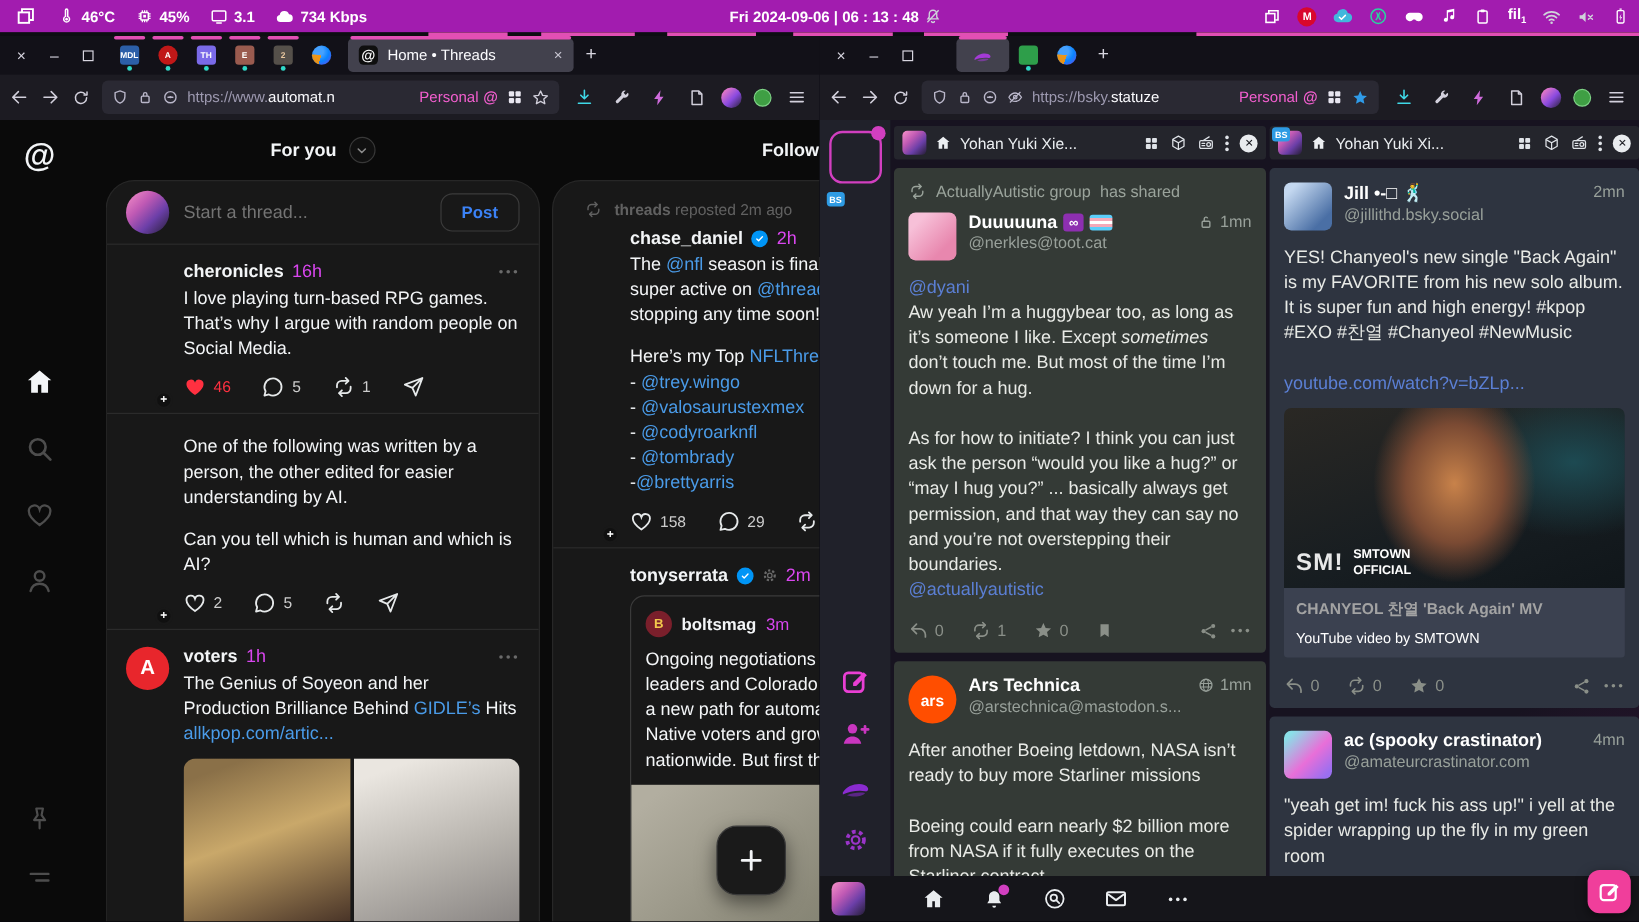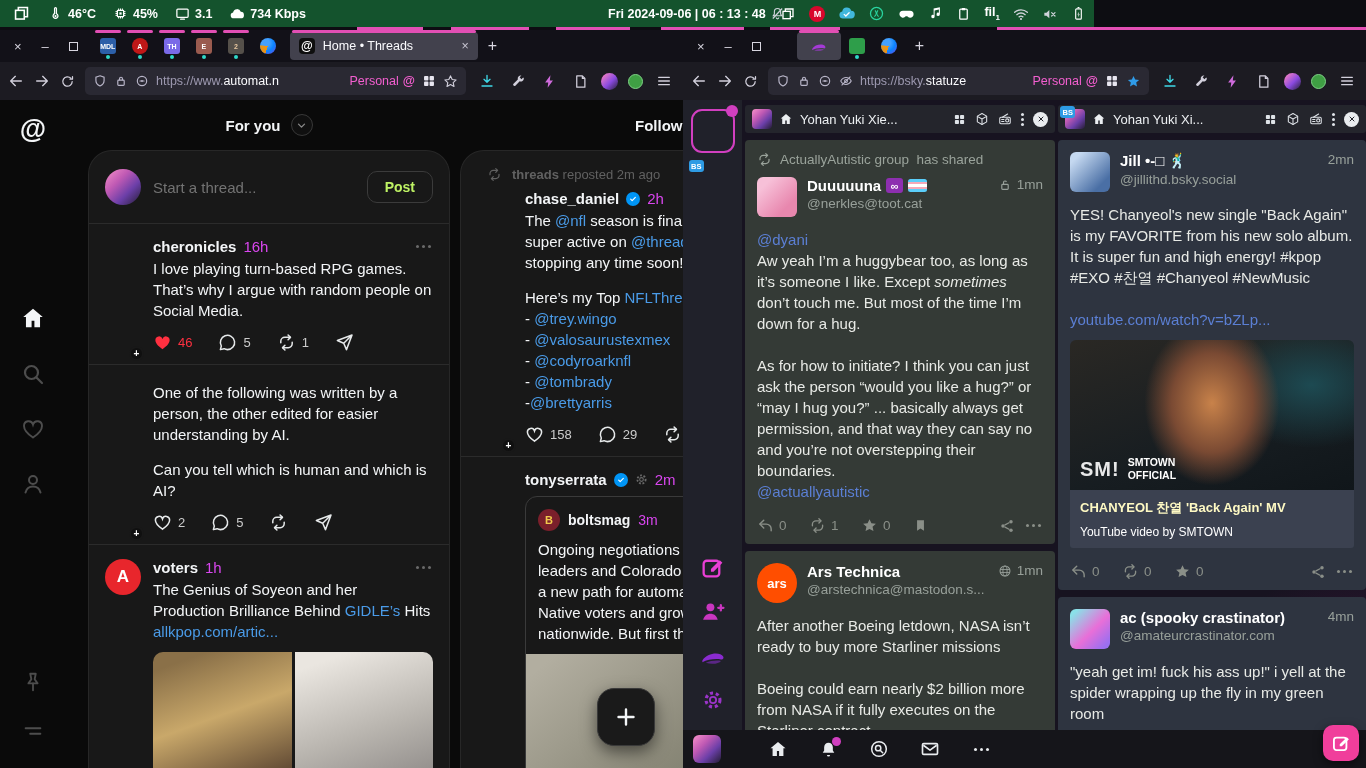--- a/index.html
+++ b/index.html
@@ -1,20 +1,20 @@
 <!DOCTYPE html>
 <html><head>
 <meta charset="utf-8">
 <style>
 *{margin:0;padding:0;box-sizing:border-box}
 html,body{width:1366px;height:768px;overflow:hidden;background:#000;font-family:"Liberation Sans",sans-serif}
 #screen{position:relative;width:1366px;height:768px;background:#0d0d12}
 svg.i{display:block}
 
-.sysbar{position:absolute;left:0;top:0;width:1094px;height:27px;background:#14532d;color:#fff;font-size:12.5px;font-weight:bold}
+.sysbar{position:absolute;left:0;top:0;width:1366px;height:27px;background:#a21caf;color:#fff;font-size:12.5px;font-weight:bold}
 .sys-left{position:absolute;left:12px;top:0;height:27px;display:flex;align-items:center;gap:17px}
 .sys-item{display:flex;align-items:center;gap:5px}
 .sys-clock{position:absolute;left:608px;top:0;height:27px;display:flex;align-items:center;gap:4px}
 .sys-right{position:absolute;right:8px;top:0;height:27px;display:flex;align-items:center;gap:13px}
 .mega{width:16px;height:16px;border-radius:50%;background:#d9072c;color:#fff;font-size:9px;font-weight:bold;display:flex;align-items:center;justify-content:center}
 .filsub{font-size:8px;vertical-align:sub}
 
 .deskstrip{position:absolute;left:0;top:27px;width:1366px;height:3px;background:#0d0d12}
 .deskstrip b{position:absolute;top:0;height:3px;background:#e24fb4}
 
@@ -60,23 +60,23 @@
 .dots3h{width:3px;height:3px;border-radius:50%;background:currentColor;box-shadow:6px 0 0 currentColor,-6px 0 0 currentColor}
 .ttext{color:#f3f5f7;font-size:15px;line-height:21px;margin-top:3px}
 .ttext p+p{margin-top:14px}
 .tlink{color:#4a9be8}
 .tactions{display:flex;align-items:center;gap:26px;margin:12px 0 8px 0;color:#e6e9ea;font-size:13px}
 .tact{display:flex;align-items:center;gap:6px;color:#e6e9ea}
 .tact .cnt{color:#ccc}
 .tact.liked{color:#ff3040}.tact.liked .cnt{color:#ff3040}
 .tsep{border-top:1px solid #2b2b2b}
 .vbadge{width:14px;height:14px;border-radius:50%;background:#0095f6;display:inline-flex;align-items:center;justify-content:center;color:#fff;flex-shrink:0}
-.composer{display:flex;align-items:center;gap:12px;padding:18px 16px}
+.composer{display:flex;align-items:center;gap:12px;padding:8px 16px}
 .cph{flex:1;color:#737373;font-size:15px}
-.postbtn{border:1px solid #3b3b3b;border-radius:10px;padding:7px 17px;color:#bef264;font-size:14px;font-weight:bold;background:#181818}
+.postbtn{border:1px solid #3b3b3b;border-radius:10px;padding:7px 17px;color:#3b82f6;font-size:14px;font-weight:bold;background:#181818}
 .imgrow{display:flex;gap:3px;margin-top:10px;border-radius:10px;overflow:hidden;height:145px}
 .imgrow .ph{flex:1}
 .quotebox{border:1px solid #3a3a3a;border-radius:12px;margin-top:8px;padding:12px 12px 0 12px;overflow:hidden}
 .qhead{display:flex;align-items:center;gap:8px;color:#f3f5f7;font-size:14px}
 .qav{width:22px;height:22px;border-radius:50%;display:flex;align-items:center;justify-content:center;font-size:11px;font-weight:bold}
 .qimg{height:160px;margin:10px -12px 0 -12px}
 .tfab{position:absolute;left:597px;top:588px;width:58px;height:58px;background:#1a1a1a;border:1px solid #3a3a3a;border-radius:17px;display:flex;align-items:center;justify-content:center;color:#f3f5f7;box-shadow:0 6px 16px rgba(0,0,0,.5)}
 
 .scontent{position:relative;height:668px;background:#17131d;overflow:hidden}
 .swall{position:absolute;inset:0;background:
@@ -114,21 +114,21 @@
 .emochip{display:inline-flex;align-items:center;justify-content:center;width:17px;height:15px;border-radius:3px;background:#8d2fb0;color:#fff;font-size:11px;font-weight:bold}
 .flagchip{display:inline-block;width:19px;height:13px;border-radius:2.5px;background:linear-gradient(180deg,#5bcefa 0 20%,#f5a9b8 20% 40%,#fff 40% 60%,#f5a9b8 60% 80%,#5bcefa 80% 100%)}
 .vidthumb{position:relative;margin-top:10px;height:150px;border-radius:6px 6px 0 0;overflow:hidden;background:
  radial-gradient(90px 110px at 50% 42%,#c8824a 0%,#7a4a33 45%,transparent 75%),
  radial-gradient(140px 90px at 85% 30%,#1d4a52 0%,transparent 70%),
  linear-gradient(160deg,#2a2824 0%,#171d21 60%,#10161a 100%)}
 .wmark{position:absolute;left:10px;bottom:8px;display:flex;align-items:center;gap:8px;color:#fff}
 .wmlogo{font-size:20px;font-weight:bold;opacity:.9;letter-spacing:1px}
 .wmtxt{font-size:10.5px;font-weight:bold;line-height:13px}
 .vcard{background:#3b4150;padding:9px 10px;border-radius:0 0 3px 3px}
-.vtitle{color:#fef9c3;font-weight:bold;font-size:13px}
+.vtitle{color:#a3a3a3;font-weight:bold;font-size:13px}
 .vsub{color:#fff;font-size:12px;margin-top:8px}
 .sbottombar{position:absolute;left:0;bottom:0;width:683px;height:38px;background:#15151a;display:flex;align-items:center;color:#e9ecef}
 .bbav{width:28px;height:28px;border-radius:6px;margin-left:10px}
 .bbicos{display:flex;align-items:center;gap:31px;margin-left:47px}
 .bellwrap{position:relative}
 .belldot{position:absolute;right:-3px;top:-3px;width:9px;height:9px;border-radius:50%;background:#d13fc0}
 .sfab{position:absolute;right:7px;bottom:7px;width:36px;height:36px;border-radius:10px;background:#f03e9b;display:flex;align-items:center;justify-content:center;color:#fff;box-shadow:0 3px 10px rgba(0,0,0,.5)}
 
 .g-yohan{background:linear-gradient(135deg,#f08ac6 5%,#c05ab4 35%,#6b3fa8 65%,#241d33)}
 .g-cheron{background:linear-gradient(135deg,#4a5a62 10%,#22262b 70%)}

